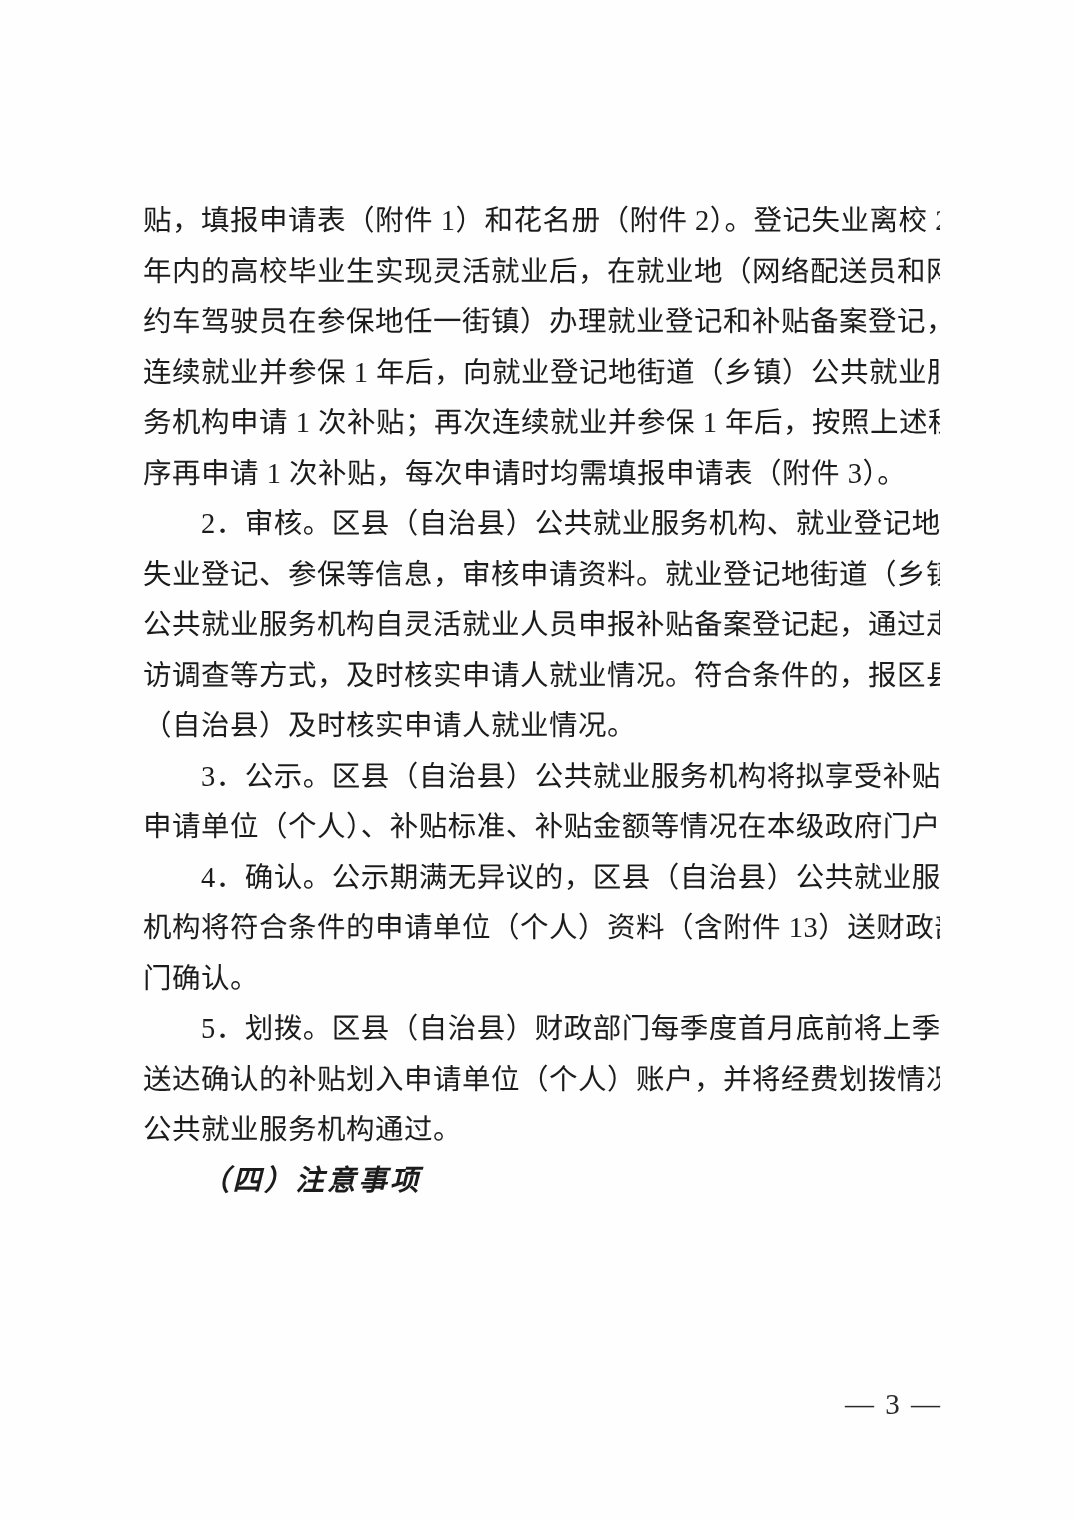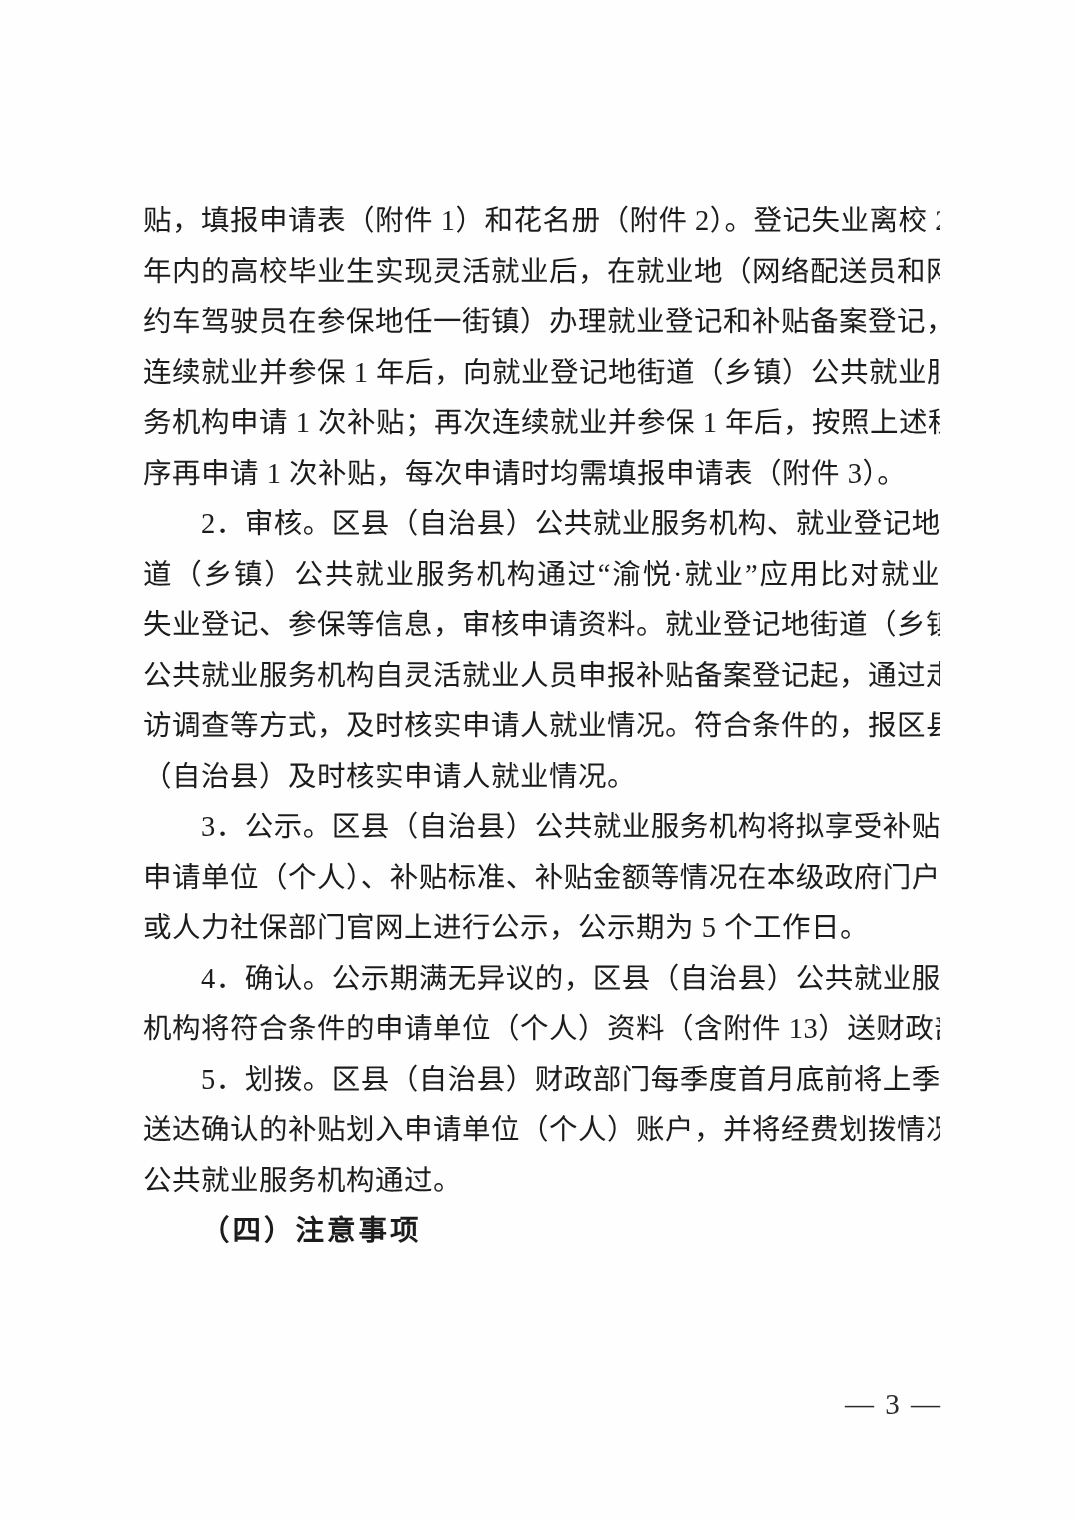--- a/index.html
+++ b/index.html
@@ -40,20 +40,21 @@
   .ln.end {
     text-align: left;
     text-align-last: left;
   }
   .ln.indent {
     text-indent: 58px;
   }
   .ln.bold {
     font-weight: 700;
     letter-spacing: 3px;
+    font-style: italic;
   }
   .page-footer {
     position: absolute;
     top: 1387px;
     right: 132px;
     font-size: 29px;
     line-height: 34px;
     color: #2a2a2a;
     letter-spacing: 2px;
   }
@@ -69,36 +70,35 @@
       <div class="ln">贴，填报申请表（附件 1）和花名册（附件 2）。登记失业离校 2</div>
       <div class="ln">年内的高校毕业生实现灵活就业后，在就业地（网络配送员和网</div>
       <div class="ln">约车驾驶员在参保地任一街镇）办理就业登记和补贴备案登记，</div>
       <div class="ln">连续就业并参保 1 年后，向就业登记地街道（乡镇）公共就业服</div>
       <div class="ln">务机构申请 1 次补贴；再次连续就业并参保 1 年后，按照上述程</div>
       <div class="ln end">序再申请 1 次补贴，每次申请时均需填报申请表（附件 3）。</div>
     </div>
 
     <div class="para">
       <div class="ln indent">2．审核。区县（自治县）公共就业服务机构、就业登记地街</div>
-      <div class="ln">道（乡镇）公共就业服务机构通过“渝悦·就业”应用比对就业</div>
       <div class="ln">失业登记、参保等信息，审核申请资料。就业登记地街道（乡镇）</div>
       <div class="ln">公共就业服务机构自灵活就业人员申报补贴备案登记起，通过走</div>
       <div class="ln">访调查等方式，及时核实申请人就业情况。符合条件的，报区县</div>
       <div class="ln end">（自治县）及时核实申请人就业情况。</div>
     </div>
 
     <div class="para">
       <div class="ln indent">3．公示。区县（自治县）公共就业服务机构将拟享受补贴的</div>
       <div class="ln">申请单位（个人）、补贴标准、补贴金额等情况在本级政府门户网</div>
-      <div class="ln end">或人力社保部门官网上进行公示，公示期为 5 个工作日。</div>
     </div>
 
     <div class="para">
       <div class="ln indent">4．确认。公示期满无异议的，区县（自治县）公共就业服务</div>
       <div class="ln">机构将符合条件的申请单位（个人）资料（含附件 13）送财政部</div>
+      <div class="ln end">门确认。</div>
     </div>
 
     <div class="para">
       <div class="ln indent">5．划拨。区县（自治县）财政部门每季度首月底前将上季度</div>
       <div class="ln">送达确认的补贴划入申请单位（个人）账户，并将经费划拨情况</div>
       <div class="ln end">公共就业服务机构通过。</div>
     </div>
 
     <div class="para">
       <div class="ln end indent bold">（四）注意事项</div>

